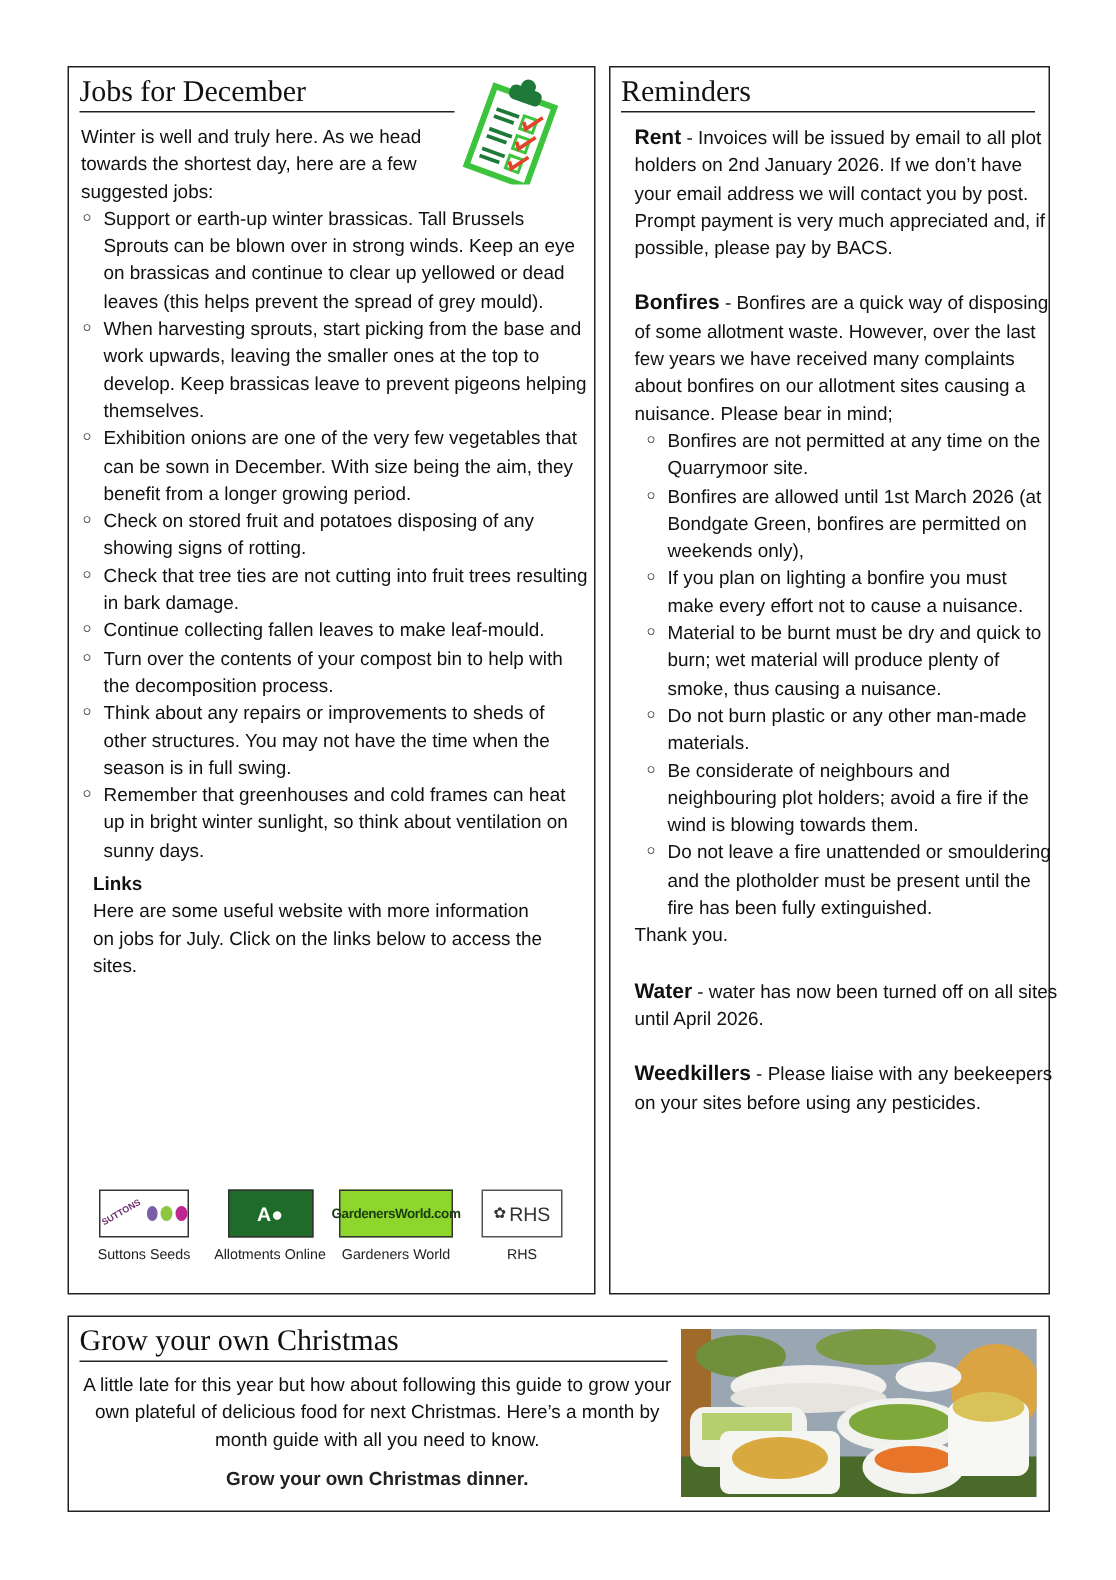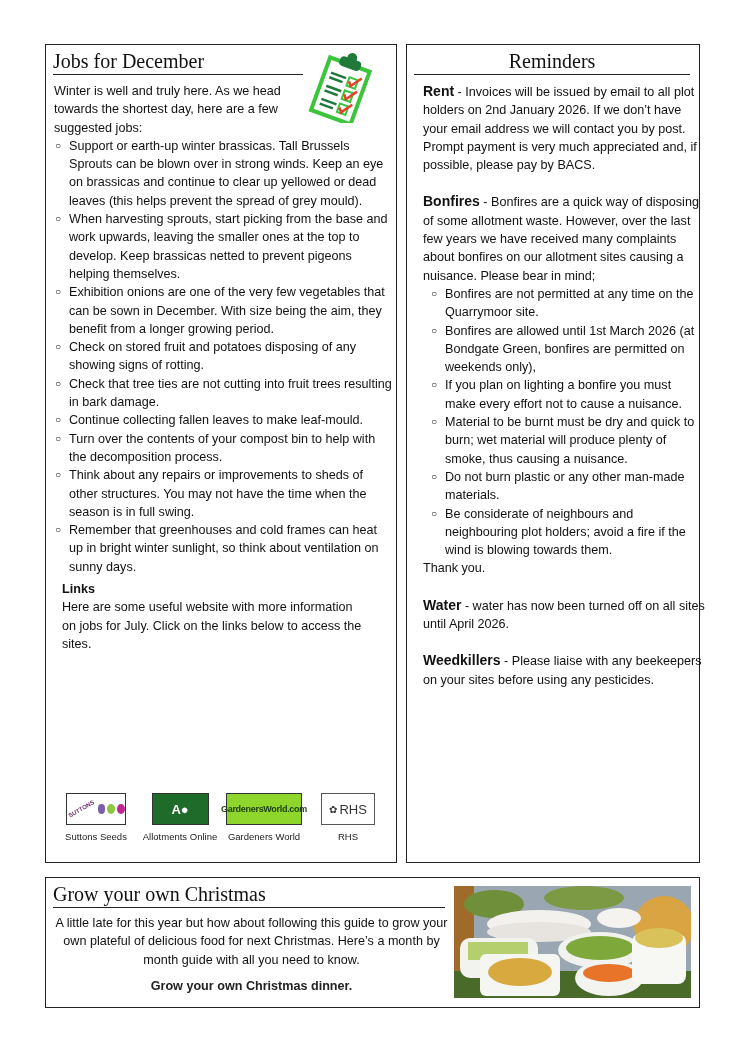--- a/index.html
+++ b/index.html
@@ -3,21 +3,21 @@
 <meta charset="utf-8">
 <style>
   html, body { margin: 0; padding: 0; background: #ffffff; }
   body { width: 744px; height: 1053px; position: relative; font-family: "Liberation Sans", sans-serif; color: #111; overflow: hidden; }
   .box { position: absolute; border: 1px solid #222; background: #fff; box-sizing: border-box; }
   #jobs-box { left: 45px; top: 44px; width: 352px; height: 819px; }
   #rem-box { left: 406px; top: 44px; width: 294px; height: 819px; }
   #xmas-box { left: 45px; top: 877px; width: 655px; height: 131px; }
   .heading { position: absolute; font-size: 20px; font-weight: normal; margin: 0; border-bottom: 1px solid #222; padding-bottom: 1px; line-height: 24px; color: #111; font-family: Liberation Serif, serif; }
   #jobs-box .heading { left: 7px; top: 4px; width: 250px; }
-  #rem-box .heading { left: 7px; top: 4px; width: 276px; text-align: center; }
+  #rem-box .heading { left: 7px; top: 4px; width: 276px; }
   #xmas-box .heading { left: 7px; top: 4px; width: 392px; }
   .body-text { font-size: 12.6px; line-height: 18.3px; }
   #jobs-content { position: absolute; left: 8px; top: 37px; width: 338px; }
   #jobs-intro { width: 255px; margin: 0; }
   ul.circ { list-style: none; margin: 0; padding: 0; }
   ul.circ li { position: relative; padding-left: 15px; }
   ul.circ li::before { content: "\25CB"; position: absolute; left: 1px; top: 0; font-size: 10px; }
   #rem-box ul.circ li { padding-left: 22px; }
   #rem-box ul.circ li::before { left: 8px; }
   .links-title { font-weight: bold; margin: 4px 0 0 8px; }
@@ -68,21 +68,21 @@
         <polyline points="40,28 43,32 51,21"></polyline>
           <polyline points="40,42 43,46 51,35"></polyline>
           <polyline points="40,56 43,60 51,49"></polyline>
       </g>
     </g>
   </svg>
   <div id="jobs-content" class="body-text">
     <p id="jobs-intro">Winter is well and truly here. As we head towards the shortest day, here are a few suggested jobs:</p>
     <ul class="circ">
       <li>Support or earth-up winter brassicas. Tall Brussels Sprouts can be blown over in strong winds. Keep an eye on brassicas and continue to clear up yellowed or dead leaves (this helps prevent the spread of grey mould).</li>
-      <li>When harvesting sprouts, start picking from the base and work upwards, leaving the smaller ones at the top to develop. Keep brassicas netted to prevent  pigeons helping themselves.</li>
+      <li>When harvesting sprouts, start picking from the base and work upwards, leaving the smaller ones at the top to develop. Keep brassicas leave to prevent  pigeons helping themselves.</li>
       <li>Exhibition onions are one of the very few vegetables that can be sown in December. With size being the aim, they benefit from a longer growing period.</li>
       <li>Check on stored fruit and potatoes disposing of any showing signs of rotting.</li>
       <li>Check that tree ties are not cutting into fruit trees resulting in bark damage.</li>
       <li>Continue collecting fallen leaves to make leaf-mould.</li>
       <li>Turn over the contents of your compost bin to help with the decomposition process.</li>
       <li>Think about any repairs or improvements to sheds of other structures. You may not have the time when the season is in full swing.</li>
       <li>Remember that greenhouses and cold frames can heat up in bright winter sunlight, so think about ventilation on sunny days.</li>
     </ul>
     <div class="links-title">Links</div>
     <p class="links-text">Here are some useful website with more information on jobs for July. Click on the links below to access the sites.</p>
@@ -121,20 +121,21 @@
     <p><span class="lead">Rent</span><span> - Invoices will be issued by email to all plot holders on 2nd January 2026. If we don’t have your email address we will contact you by post.  Prompt payment is very much appreciated and, if possible, please pay by BACS.</span></p>
     <div class="spacer"></div>
     <p><span class="lead">Bonfires</span><span> - Bonfires are a quick way of disposing of some allotment waste. However,  over the last few years we have received many complaints about bonfires on our allotment sites causing a nuisance. Please bear in mind;</span></p>
     <ul class="circ">
       <li>Bonfires are not permitted at any time on the Quarrymoor site.</li>
       <li>Bonfires are allowed until 1st March 2026 (at Bondgate Green, bonfires are permitted on weekends only),</li>
       <li>If you plan on lighting a bonfire you must make every effort not to cause a nuisance.</li>
       <li>Material to be burnt must be dry and quick to burn; wet material will produce plenty of smoke, thus causing a nuisance.</li>
       <li>Do not burn plastic or any other man-made materials.</li>
       <li>Be considerate of  neighbours and neighbouring plot holders; avoid a fire if the wind is blowing towards them.</li>
+      <li>Do not leave a fire unattended or smouldering and the plotholder must be present until the fire has been fully extinguished.</li>
     </ul>
     <p>Thank you.</p>
     <div class="spacer"></div>
     <p><span class="lead">Water</span><span> - water has now been turned off on all sites until April 2026.</span></p>
     <div class="spacer"></div>
     <p><span class="lead">Weedkillers</span><span> - Please liaise with any beekeepers on your sites before using any pesticides.</span></p>
   </div>
 </div>
 
 <div class="box" id="xmas-box">

